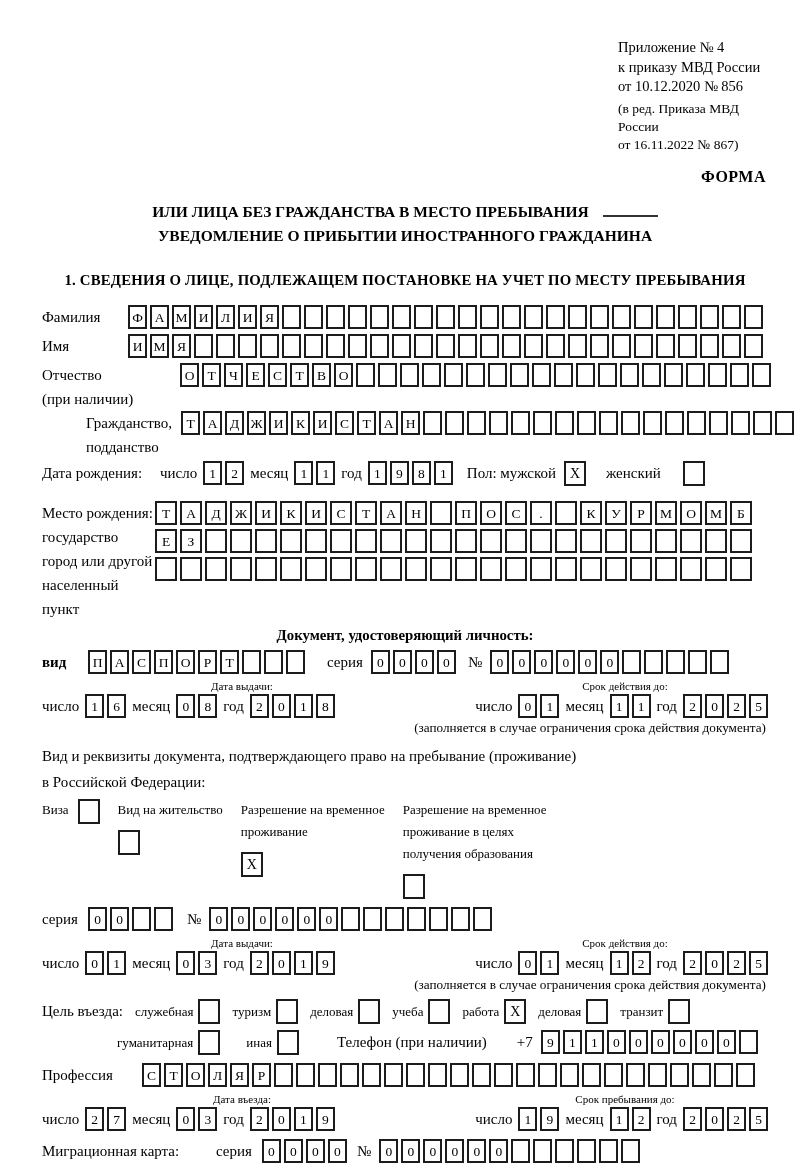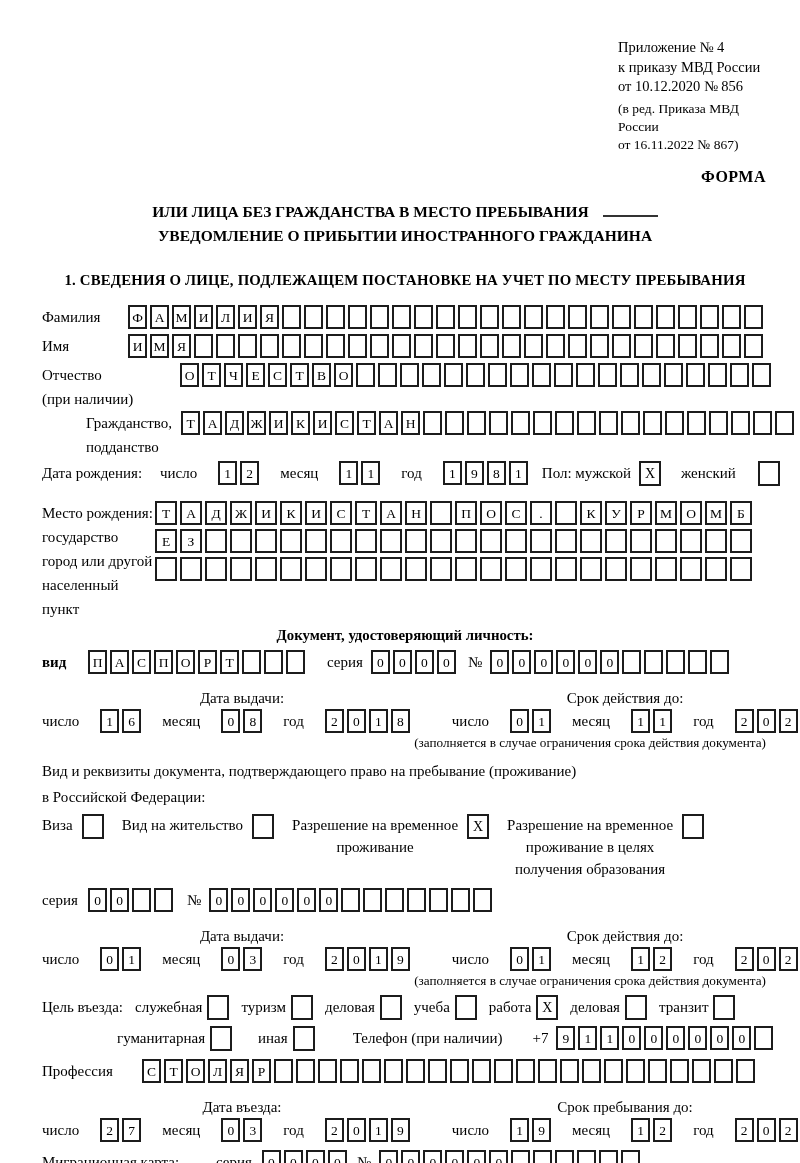--- a/index.html
+++ b/index.html
@@ -31,36 +31,36 @@
           font-size:13.5px; line-height:1; background:#fff; }
   .cells.wide .cell { width:22px; }
   .cells.big  .cell { width:24px; height:27px; }
   .stack { display:flex; flex-direction:column; gap:4px; }
 
   
   .cb { box-sizing:border-box; flex:none; width:22px; height:25px; border:2px solid #1c1c1c;
         display:inline-flex; align-items:center; justify-content:center; font-size:14px; background:#fff; }
 
   
-  .dg { display:inline-flex; align-items:flex-start; gap:21px; }
+  .dg { display:inline-flex; align-items:flex-start; gap:6px; }
   .dg .lb { line-height:24px; }
   .dgrow { display:flex; margin-top:2px; }
   .dgrow .left { width:400px; }
   .dgrow .right { margin-left:42px; }
-  .dghead { display:flex; font-size:15px; margin-top:16px;gap:40px; }
+  .dghead { display:flex; font-size:11px; margin-top:6px;gap:40px; }
   .dghead .h1 { width:400px; text-align:center; }
   .dghead .h2 { flex:1; text-align:center; }
   .fillnote { text-align:right; font-size:13.2px; margin-top:2px; padding-right:2px; }
 
   .doc-heading { text-align:center; font-weight:bold; font-size:14.8px; margin-top:6px; }
   .intro { font-size:15px; line-height:1.7; margin-top:8px; }
 
   .opt { display:inline-flex; align-items:flex-start; gap:9px; }
-  .opt .olabel { font-size:15px; line-height:22px; text-align:center; }
-  .gap12 { margin-left:12px; } .gap18 { margin-left:18px; } .gap26 { margin-left:26px; }
+  .opt .olabel { font-size:13px; line-height:22px; text-align:left; }
+  .gap12 { margin-left:12px; } .gap18 { margin-left:18px;flex-direction:column; } .gap26 { margin-left:26px; }
 
   .purpose .opt { gap:5px; }
   .purpose .olabel { line-height:25px; }
 </style>
 </head>
 <body>
 
 <div class="page">
 
   <div class="appendix">

